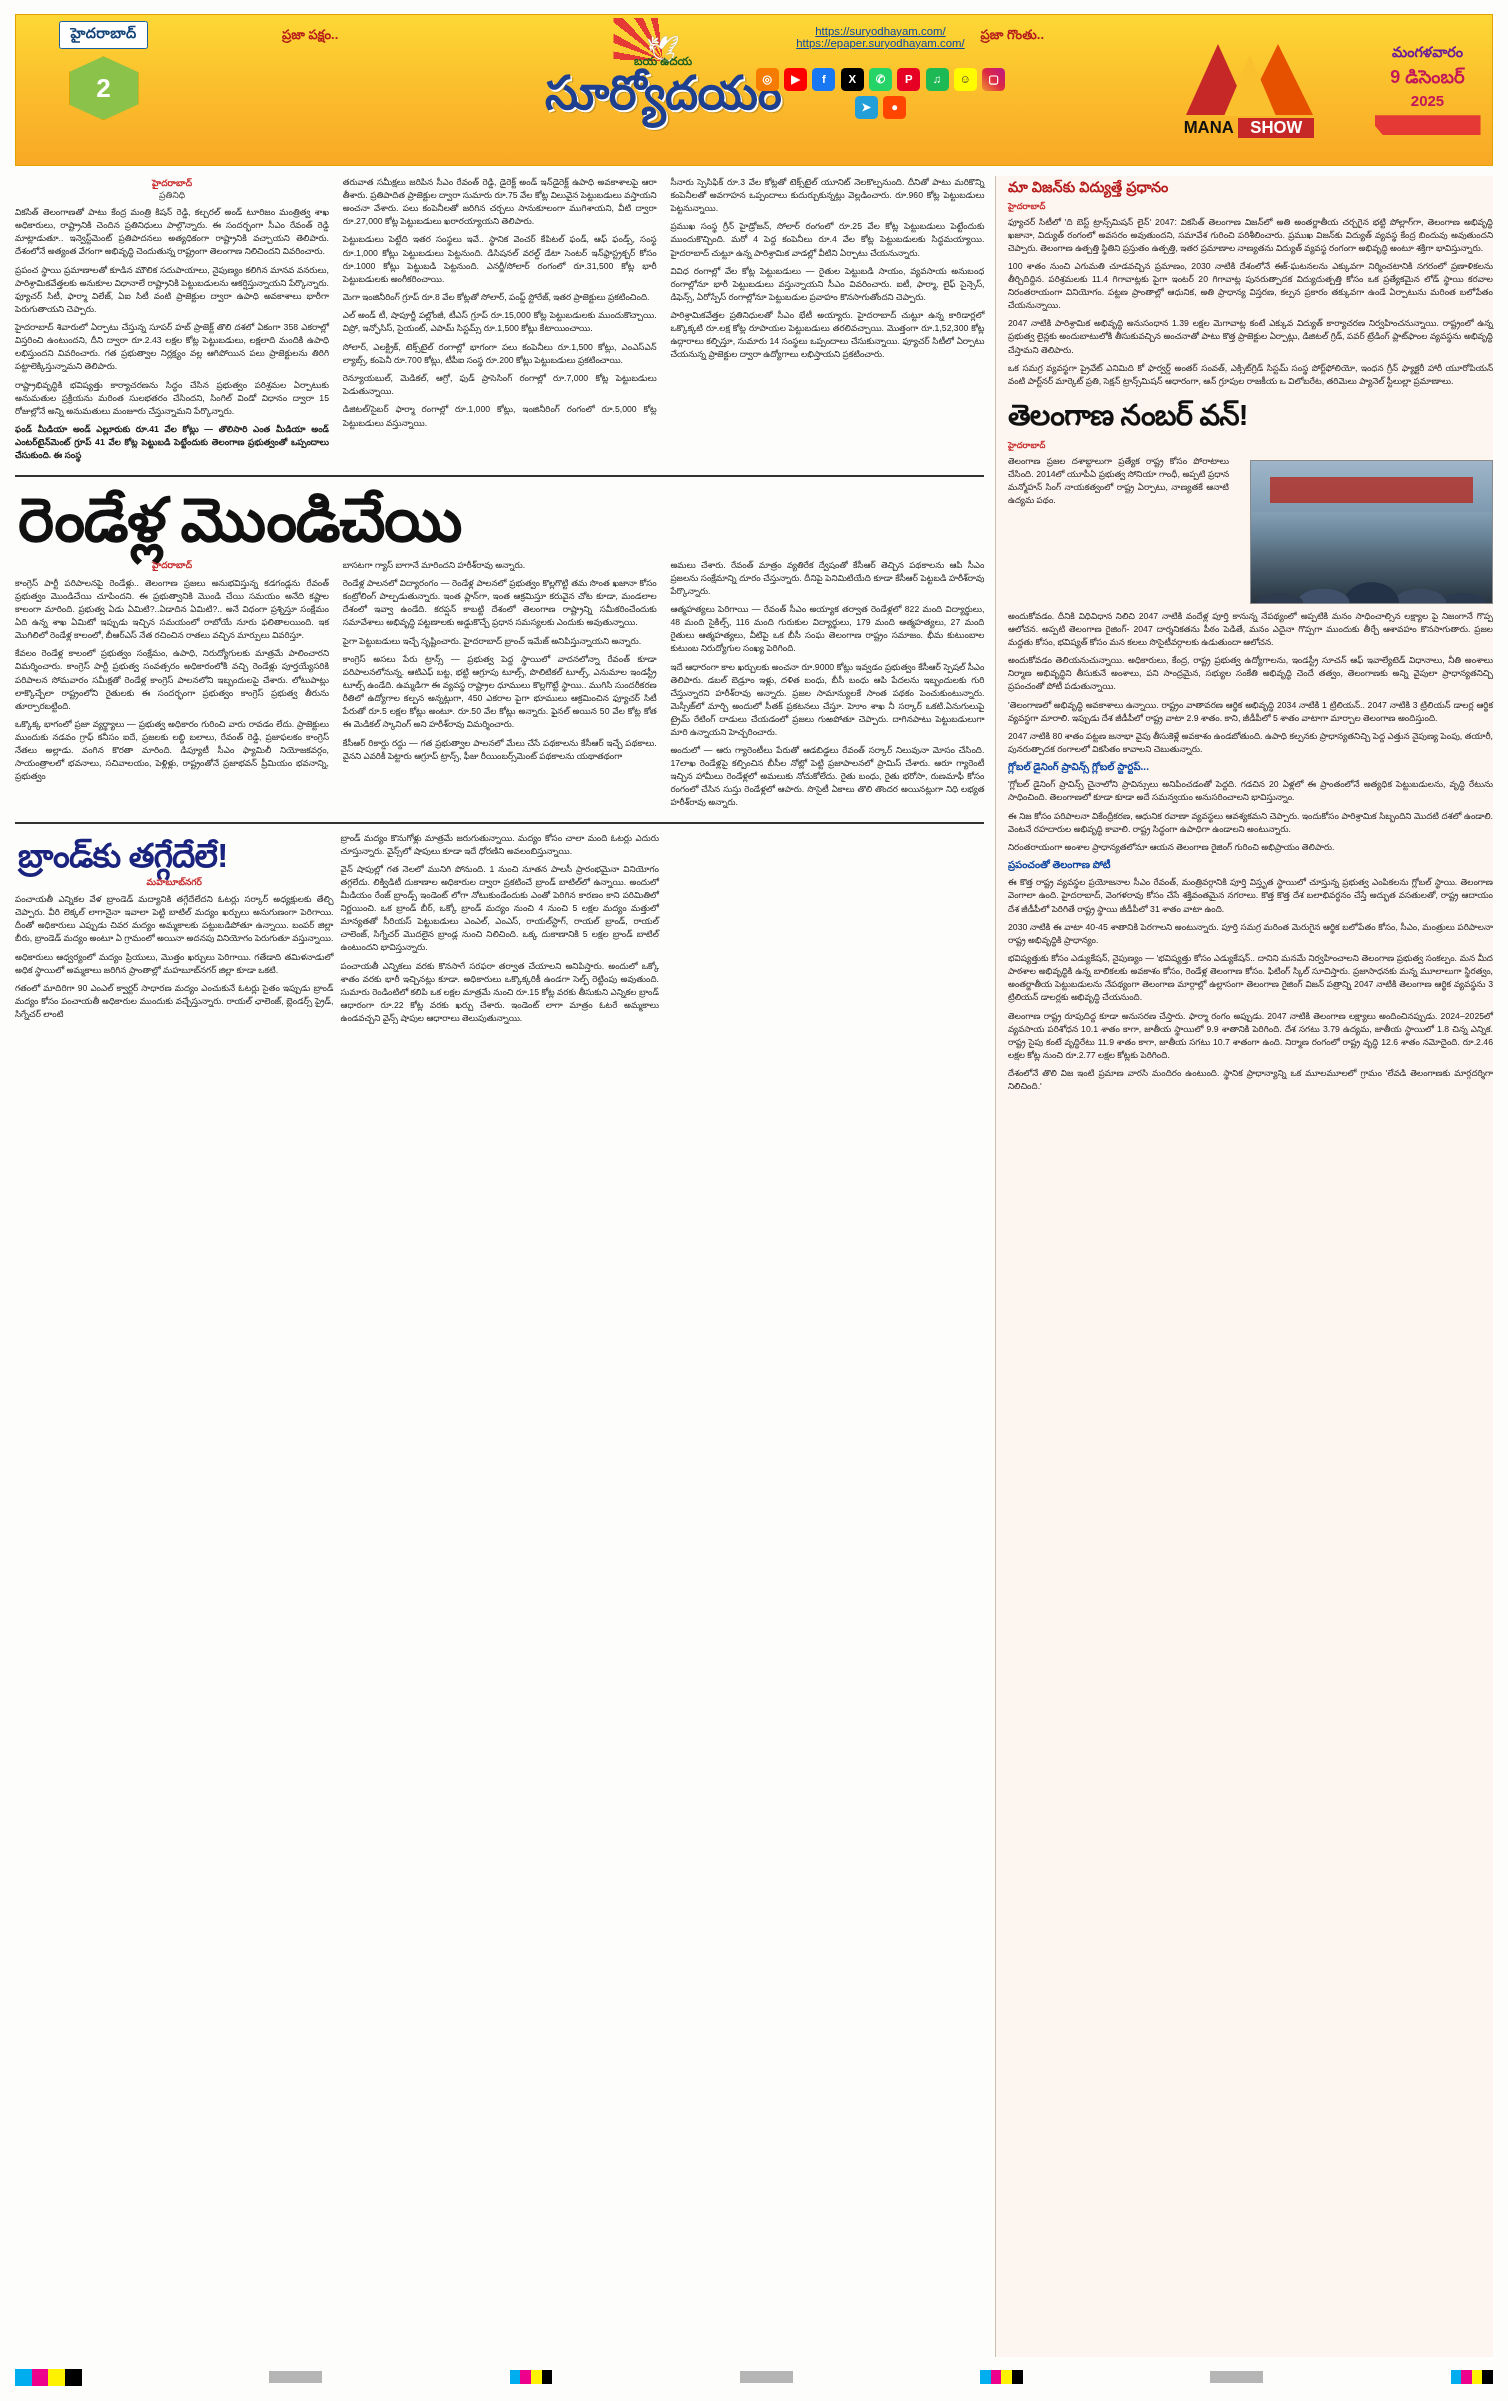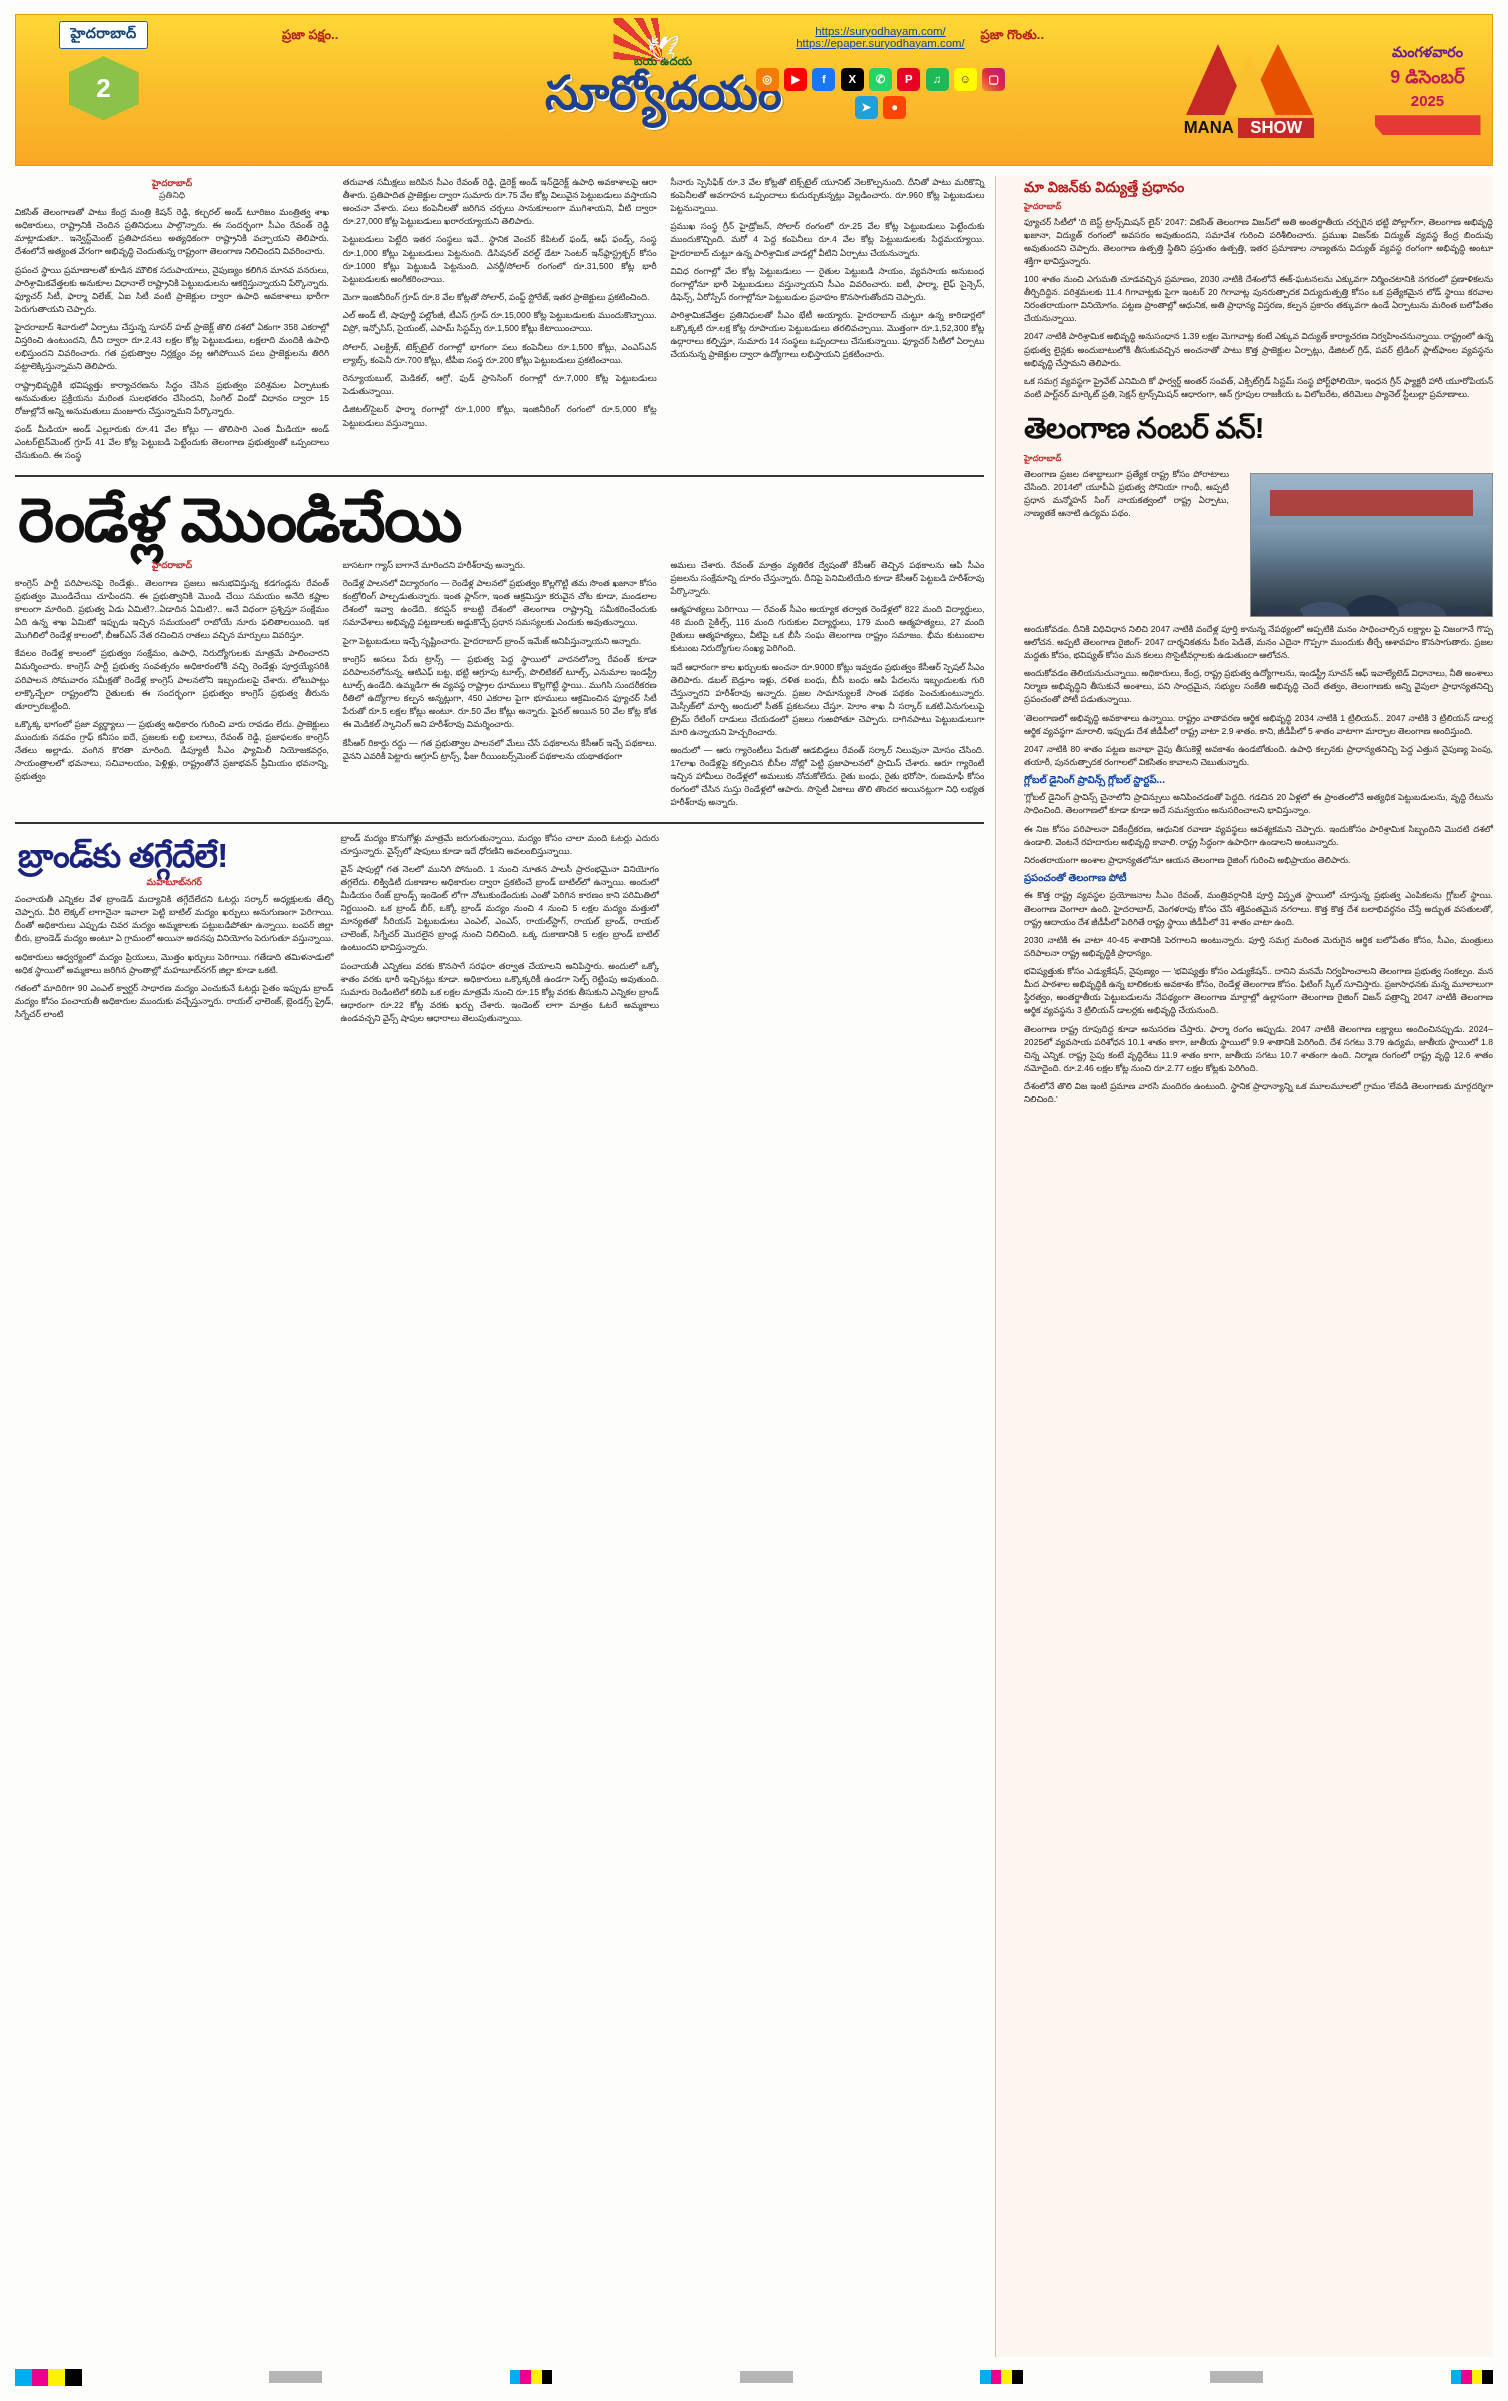--- a/index.html
+++ b/index.html
@@ -145,21 +145,21 @@
   }
 
   
   .content {
     position:absolute; left:15px; top:176px; width:1478px; height:2181px;
     display:flex; gap:0;
   }
   .left-zone { width:980px; position:relative; padding-right:10.6px; }
   .right-zone {
     width:498px; position:relative; border-left:1.5px solid #c9c0b4;
-    padding-left:28px; background:#fdf5ef;
+    padding-left:12px; background:#fdf5ef;
   }
 
   .headline-1 {
     font-size:65px; font-weight:bold; color:#111; letter-spacing:-1.5px;
     line-height:1; margin:4.6px 0 10.6px 3px;
   }
   .headline-2 {
     font-size:61px; font-weight:bold; color:#111; letter-spacing:-1.5px;
     line-height:1; margin:13.7px 0 7.6px 3px;
   }
@@ -304,21 +304,21 @@
       <div class="cols3">
         <div>
           <div class="dateline">
             <span>హైదరాబాద్</span>
             <span class="sub">ప్రతినిధి</span>
           </div>
           <p class="body">వికసిత్ తెలంగాణతో పాటు కేంద్ర మంత్రి కిషన్ రెడ్డి, కల్చరల్ అండ్ టూరిజం మంత్రిత్వ శాఖ అధికారులు, రాష్ట్రానికి చెందిన ప్రతినిధులు పాల్గొన్నారు. ఈ సందర్భంగా సీఎం రేవంత్ రెడ్డి మాట్లాడుతూ.. ఇన్వెస్ట్‌మెంట్ ప్రతిపాదనలు అత్యధికంగా రాష్ట్రానికి వచ్చాయని తెలిపారు. దేశంలోనే అత్యంత వేగంగా అభివృద్ధి చెందుతున్న రాష్ట్రంగా తెలంగాణ నిలిచిందని వివరించారు.</p>
           <p class="body">ప్రపంచ స్థాయి ప్రమాణాలతో కూడిన మౌలిక సదుపాయాలు, నైపుణ్యం కలిగిన మానవ వనరులు, పారిశ్రామికవేత్తలకు అనుకూల విధానాలే రాష్ట్రానికి పెట్టుబడులను ఆకర్షిస్తున్నాయని పేర్కొన్నారు. ఫ్యూచర్ సిటీ, ఫార్మా విలేజ్, ఏఐ సిటీ వంటి ప్రాజెక్టుల ద్వారా ఉపాధి అవకాశాలు భారీగా పెరుగుతాయని చెప్పారు.</p>
           <p class="body">హైదరాబాద్ శివారులో ఏర్పాటు చేస్తున్న సూపర్ హబ్ ప్రాజెక్ట్ తొలి దశలో ఏకంగా 358 ఎకరాల్లో విస్తరించి ఉంటుందని, దీని ద్వారా రూ.2.43 లక్షల కోట్ల పెట్టుబడులు, లక్షలాది మందికి ఉపాధి లభిస్తుందని వివరించారు. గత ప్రభుత్వాల నిర్లక్ష్యం వల్ల ఆగిపోయిన పలు ప్రాజెక్టులను తిరిగి పట్టాలెక్కిస్తున్నామని తెలిపారు.</p>
           <p class="body">రాష్ట్రాభివృద్ధికి భవిష్యత్తు కార్యాచరణను సిద్ధం చేసిన ప్రభుత్వం పరిశ్రమల ఏర్పాటుకు అనుమతుల ప్రక్రియను మరింత సులభతరం చేసిందని, సింగిల్ విండో విధానం ద్వారా 15 రోజుల్లోనే అన్ని అనుమతులు మంజూరు చేస్తున్నామని పేర్కొన్నారు.</p>
-          <p class="body" style="font-weight:normal">ఫండ్ మీడియా అండ్ ఎల్లూరుకు రూ.41 వేల కోట్లు — తొలిసారి ఎంత మీడియా అండ్ ఎంటర్‌టైన్‌మెంట్ గ్రూప్ 41 వేల కోట్ల పెట్టుబడి పెట్టేందుకు తెలంగాణ ప్రభుత్వంతో ఒప్పందాలు చేసుకుంది. ఈ సంస్థ</p>
+          <p class="body" style="font-weight:bold">ఫండ్ మీడియా అండ్ ఎల్లూరుకు రూ.41 వేల కోట్లు — తొలిసారి ఎంత మీడియా అండ్ ఎంటర్‌టైన్‌మెంట్ గ్రూప్ 41 వేల కోట్ల పెట్టుబడి పెట్టేందుకు తెలంగాణ ప్రభుత్వంతో ఒప్పందాలు చేసుకుంది. ఈ సంస్థ</p>
         </div>
         <div>
           <p class="body">తరువాత సమీక్షలు జరిపిన సీఎం రేవంత్ రెడ్డి, డైరెక్ట్ అండ్ ఇన్‌డైరెక్ట్ ఉపాధి అవకాశాలపై ఆరా తీశారు. ప్రతిపాదిత ప్రాజెక్టుల ద్వారా సుమారు రూ.75 వేల కోట్ల విలువైన పెట్టుబడులు వస్తాయని అంచనా వేశారు. పలు కంపెనీలతో జరిగిన చర్చలు సానుకూలంగా ముగిశాయని, వీటి ద్వారా రూ.27,000 కోట్ల పెట్టుబడులు ఖరారయ్యాయని తెలిపారు.</p>
           <p class="body">పెట్టుబడులు పెట్టేది ఇతర సంస్థలు ఇవే.. స్థానిక వెంచర్ కేపిటల్ ఫండ్, ఆఫ్ ఫండ్స్, సంస్థ రూ.1,000 కోట్లు పెట్టుబడులు పెట్టనుంది. డిసిషనల్ వరల్డ్ డేటా సెంటర్ ఇన్‌ఫ్రాస్ట్రక్చర్ కోసం రూ.1000 కోట్లు పెట్టుబడి పెట్టనుంది. ఎనర్జీ/సోలార్ రంగంలో రూ.31,500 కోట్ల భారీ పెట్టుబడులకు అంగీకరించాయి.</p>
           <p class="body">మెగా ఇంజినీరింగ్ గ్రూప్ రూ.8 వేల కోట్లతో సోలార్, పంప్డ్ స్టోరేజ్, ఇతర ప్రాజెక్టులు ప్రకటించింది.</p>
           <p class="body">ఎల్ అండ్ టీ, షాపూర్జీ పల్లోంజీ, టీఎస్ గ్రూప్ రూ.15,000 కోట్ల పెట్టుబడులకు ముందుకొచ్చాయి. విప్రో, ఇన్ఫోసిస్, సైయంట్, ఎపామ్ సిస్టమ్స్ రూ.1,500 కోట్లు కేటాయించాయి.</p>
           <p class="body">సోలార్, ఎలక్ట్రిక్, టెక్స్‌టైల్ రంగాల్లో భాగంగా పలు కంపెనీలు రూ.1,500 కోట్లు, ఎంఎస్ఎన్ ల్యాబ్స్, కంపెనీ రూ.700 కోట్లు, టీపీఐ సంస్థ రూ.200 కోట్లు పెట్టుబడులు ప్రకటించాయి.</p>
           <p class="body">రెన్యూయబుల్, మెడికల్, ఆగ్రో, ఫుడ్ ప్రాసెసింగ్ రంగాల్లో రూ.7,000 కోట్ల పెట్టుబడులు పెడుతున్నాయి.</p>
           <p class="body">డిజిటల్/సైబర్ ఫార్మా రంగాల్లో రూ.1,000 కోట్లు, ఇంజినీరింగ్ రంగంలో రూ.5,000 కోట్ల పెట్టుబడులు వస్తున్నాయి.</p>
         </div>

